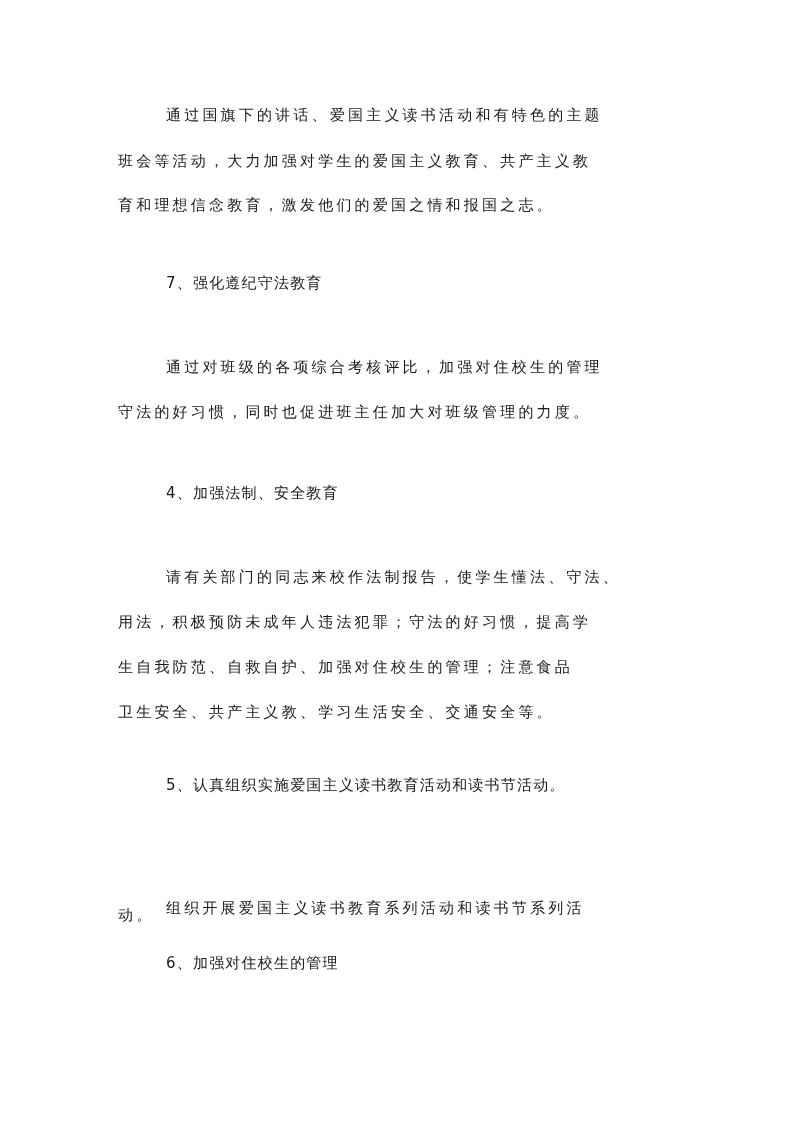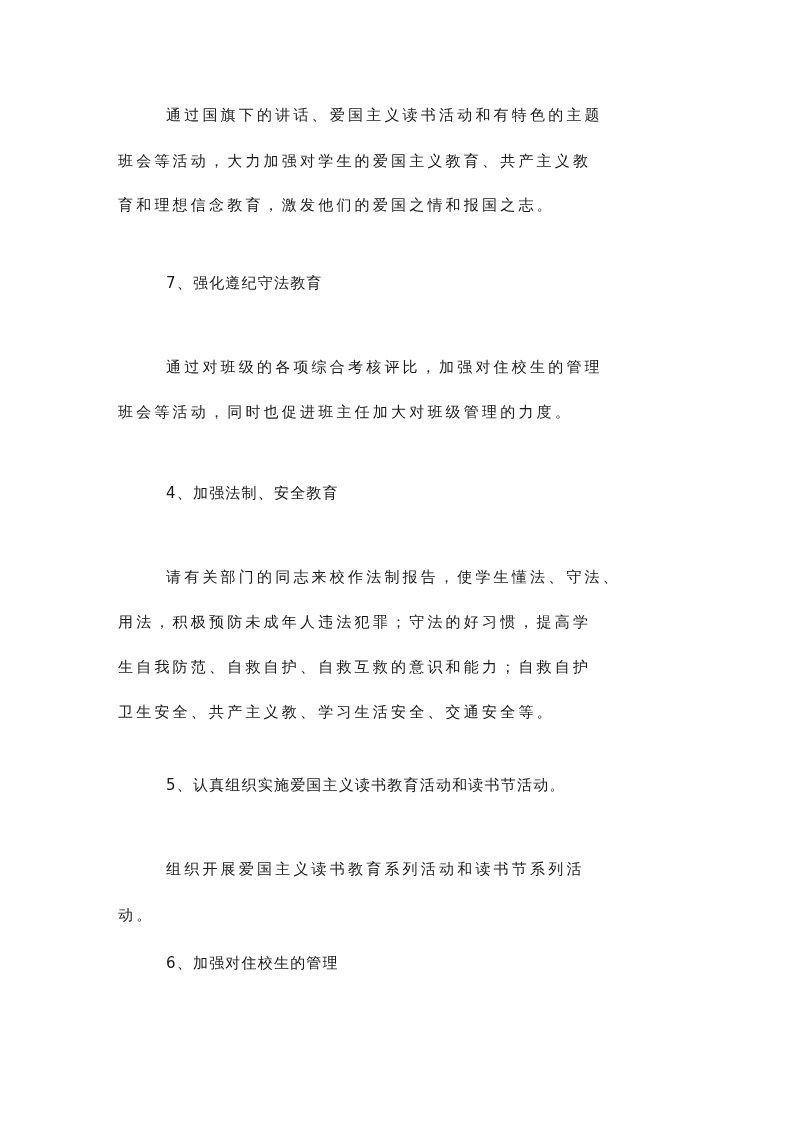--- a/index.html
+++ b/index.html
@@ -17,33 +17,33 @@
   <div>
     <div class="line indent" style="top:103px">通过国旗下的讲话、爱国主义读书活动和有特色的主题</div>
     <div class="line" style="top:149px">班会等活动，大力加强对学生的爱国主义教育、共产主义教</div>
     <div class="line" style="top:193px">育和理想信念教育，激发他们的爱国之情和报国之志。</div>
   </div>
 
   <div class="line heading" style="top:271px">7、强化遵纪守法教育</div>
 
   <div>
     <div class="line indent" style="top:355px">通过对班级的各项综合考核评比，加强对住校生的管理</div>
-    <div class="line" style="top:400px">班会等活动，同时也促进班主任加大对班级管理的力度。</div>
+    <div class="line" style="top:400px">守法的好习惯，同时也促进班主任加大对班级管理的力度。</div>
   </div>
 
   <div class="line heading" style="top:481px">4、加强法制、安全教育</div>
 
   <div>
     <div class="line indent" style="top:565px">请有关部门的同志来校作法制报告，使学生懂法、守法、</div>
     <div class="line" style="top:610px">用法，积极预防未成年人违法犯罪；守法的好习惯，提高学</div>
-    <div class="line" style="top:655px">生自我防范、自救自护、自救互救的意识和能力；自救自护</div>
+    <div class="line" style="top:655px">生自我防范、自救自护、加强对住校生的管理；注意食品</div>
     <div class="line" style="top:700px">卫生安全、共产主义教、学习生活安全、交通安全等。</div>
   </div>
 
   <div class="line heading" style="top:773px">5、认真组织实施爱国主义读书教育活动和读书节活动。</div>
 
   <div>
-    <div class="line indent" style="top:857px">组织开展爱国主义读书教育系列活动和读书节系列活</div>
+    <div class="line indent" style="top:896px">组织开展爱国主义读书教育系列活动和读书节系列活</div>
     <div class="line" style="top:903px">动。</div>
   </div>
 
   <div class="line heading" style="top:951px">6、加强对住校生的管理</div>
 </div>
 
 </body></html>

